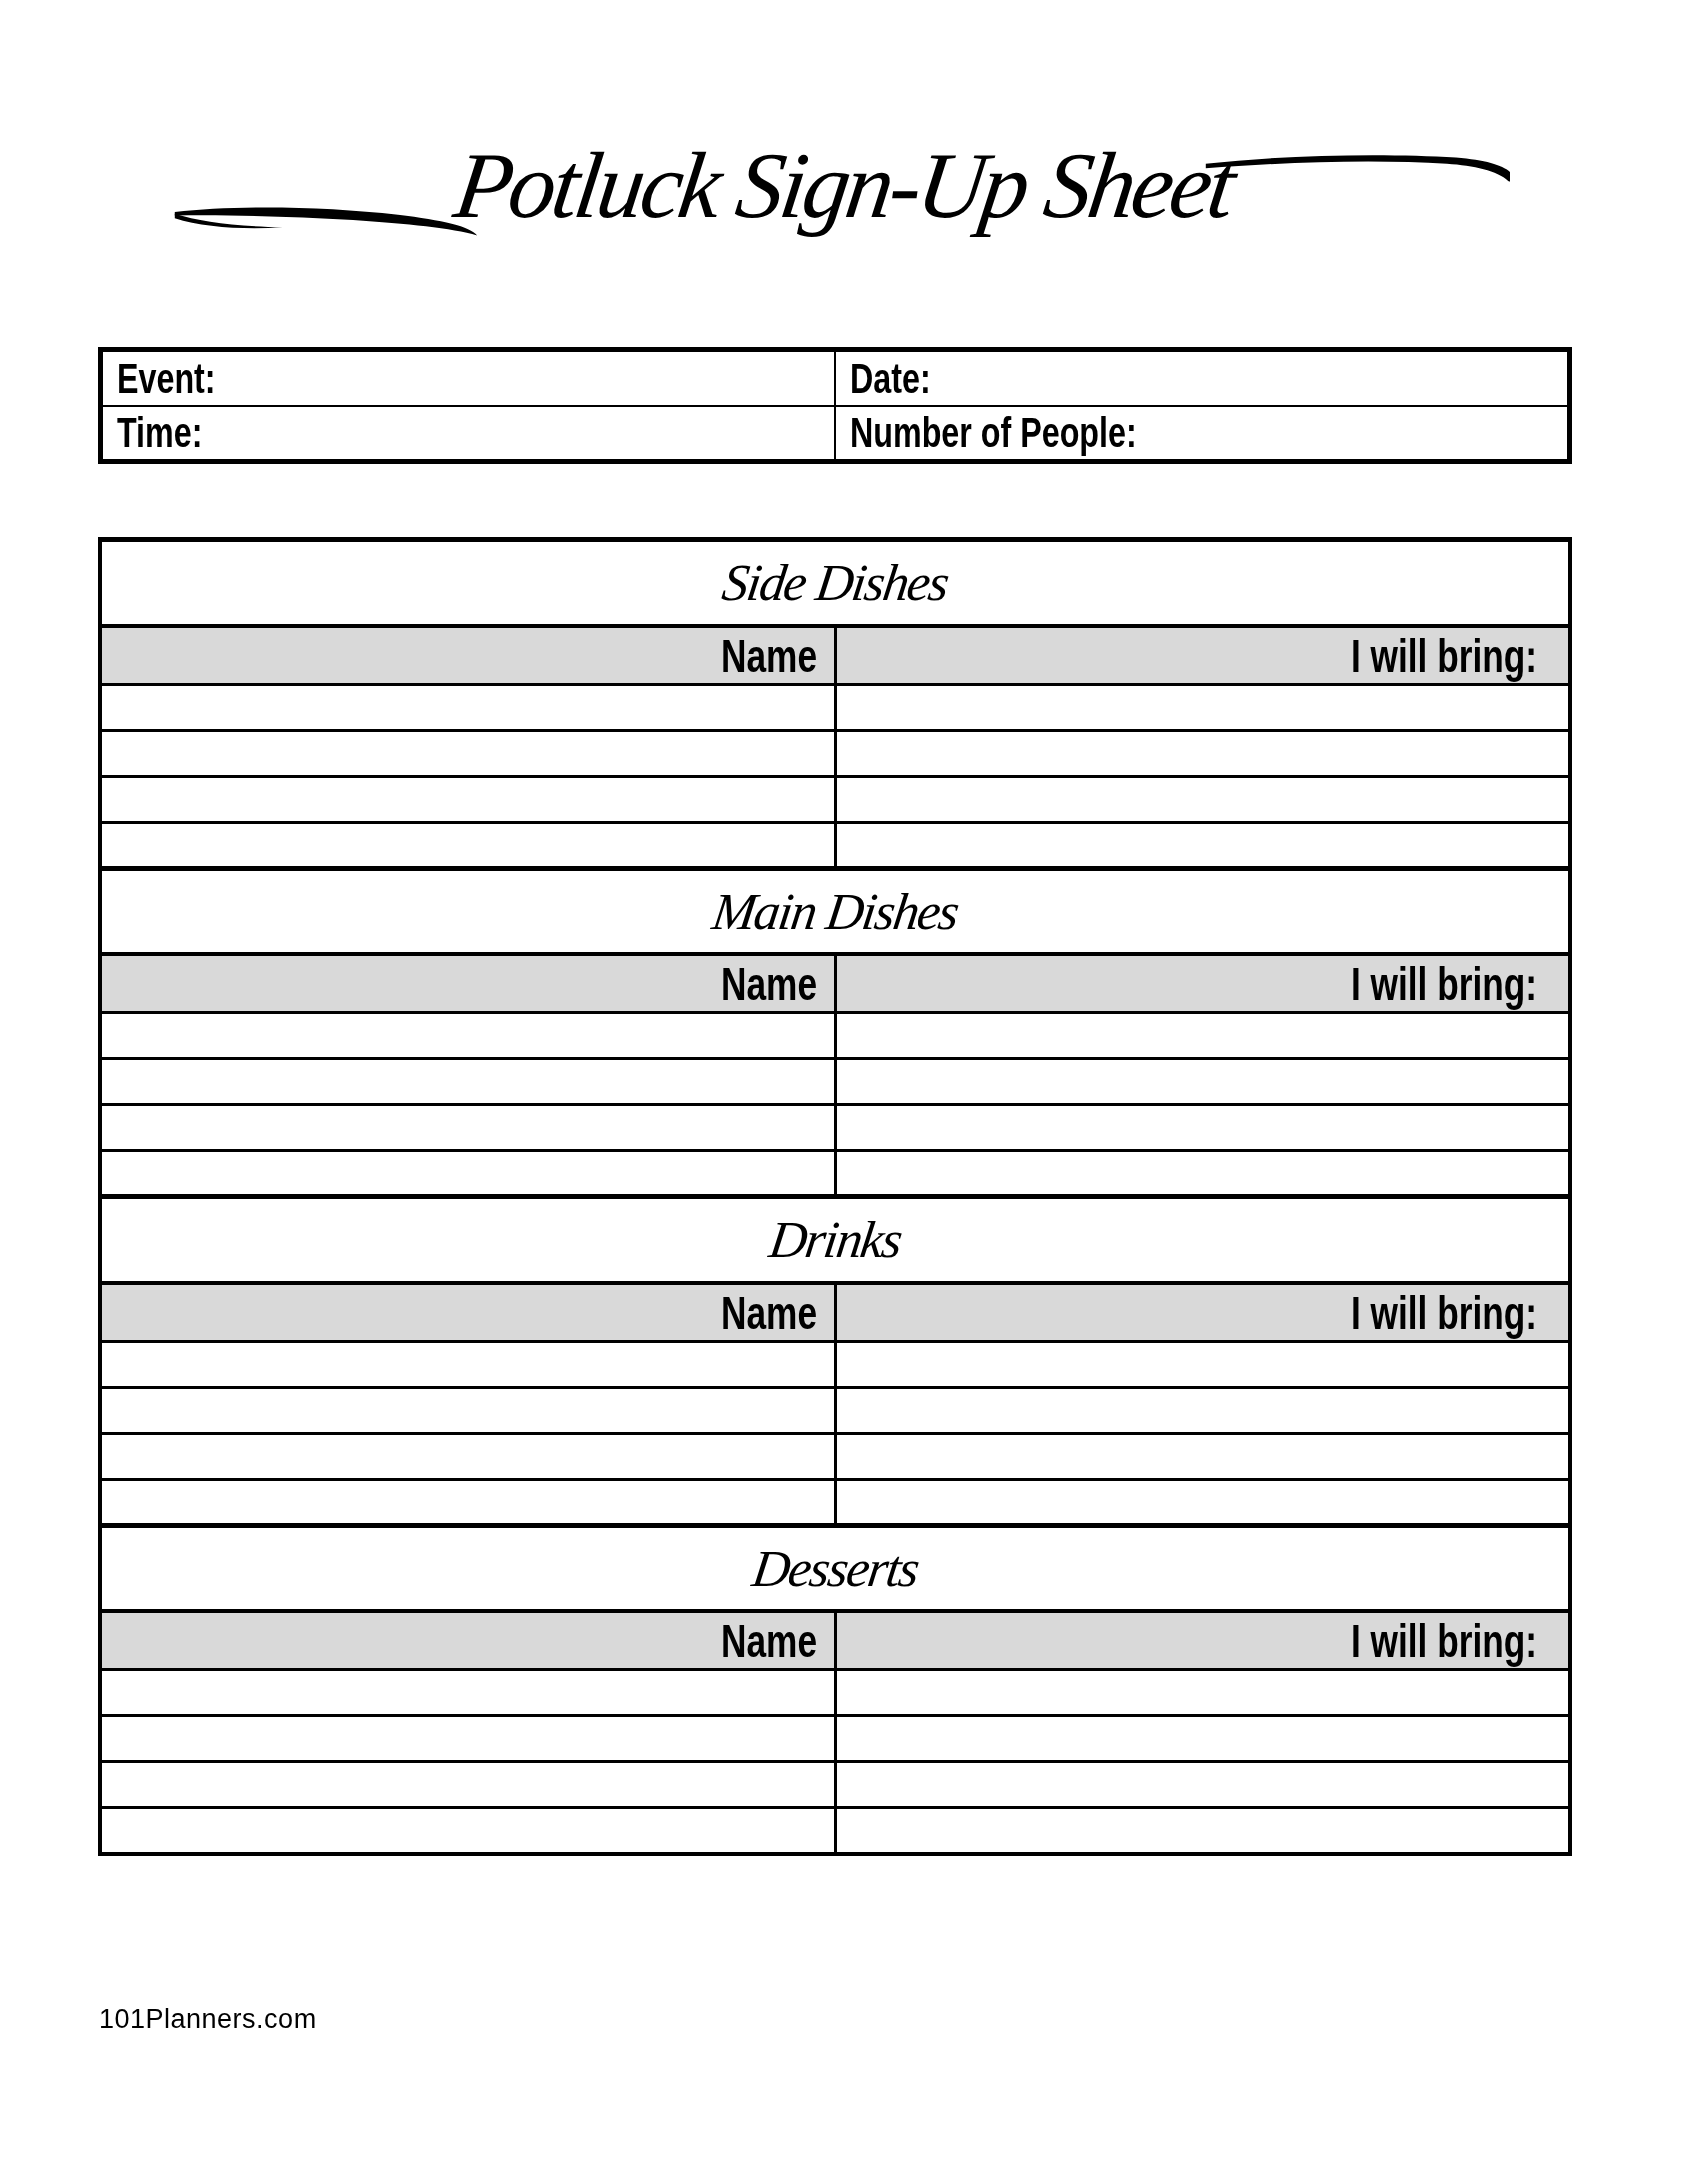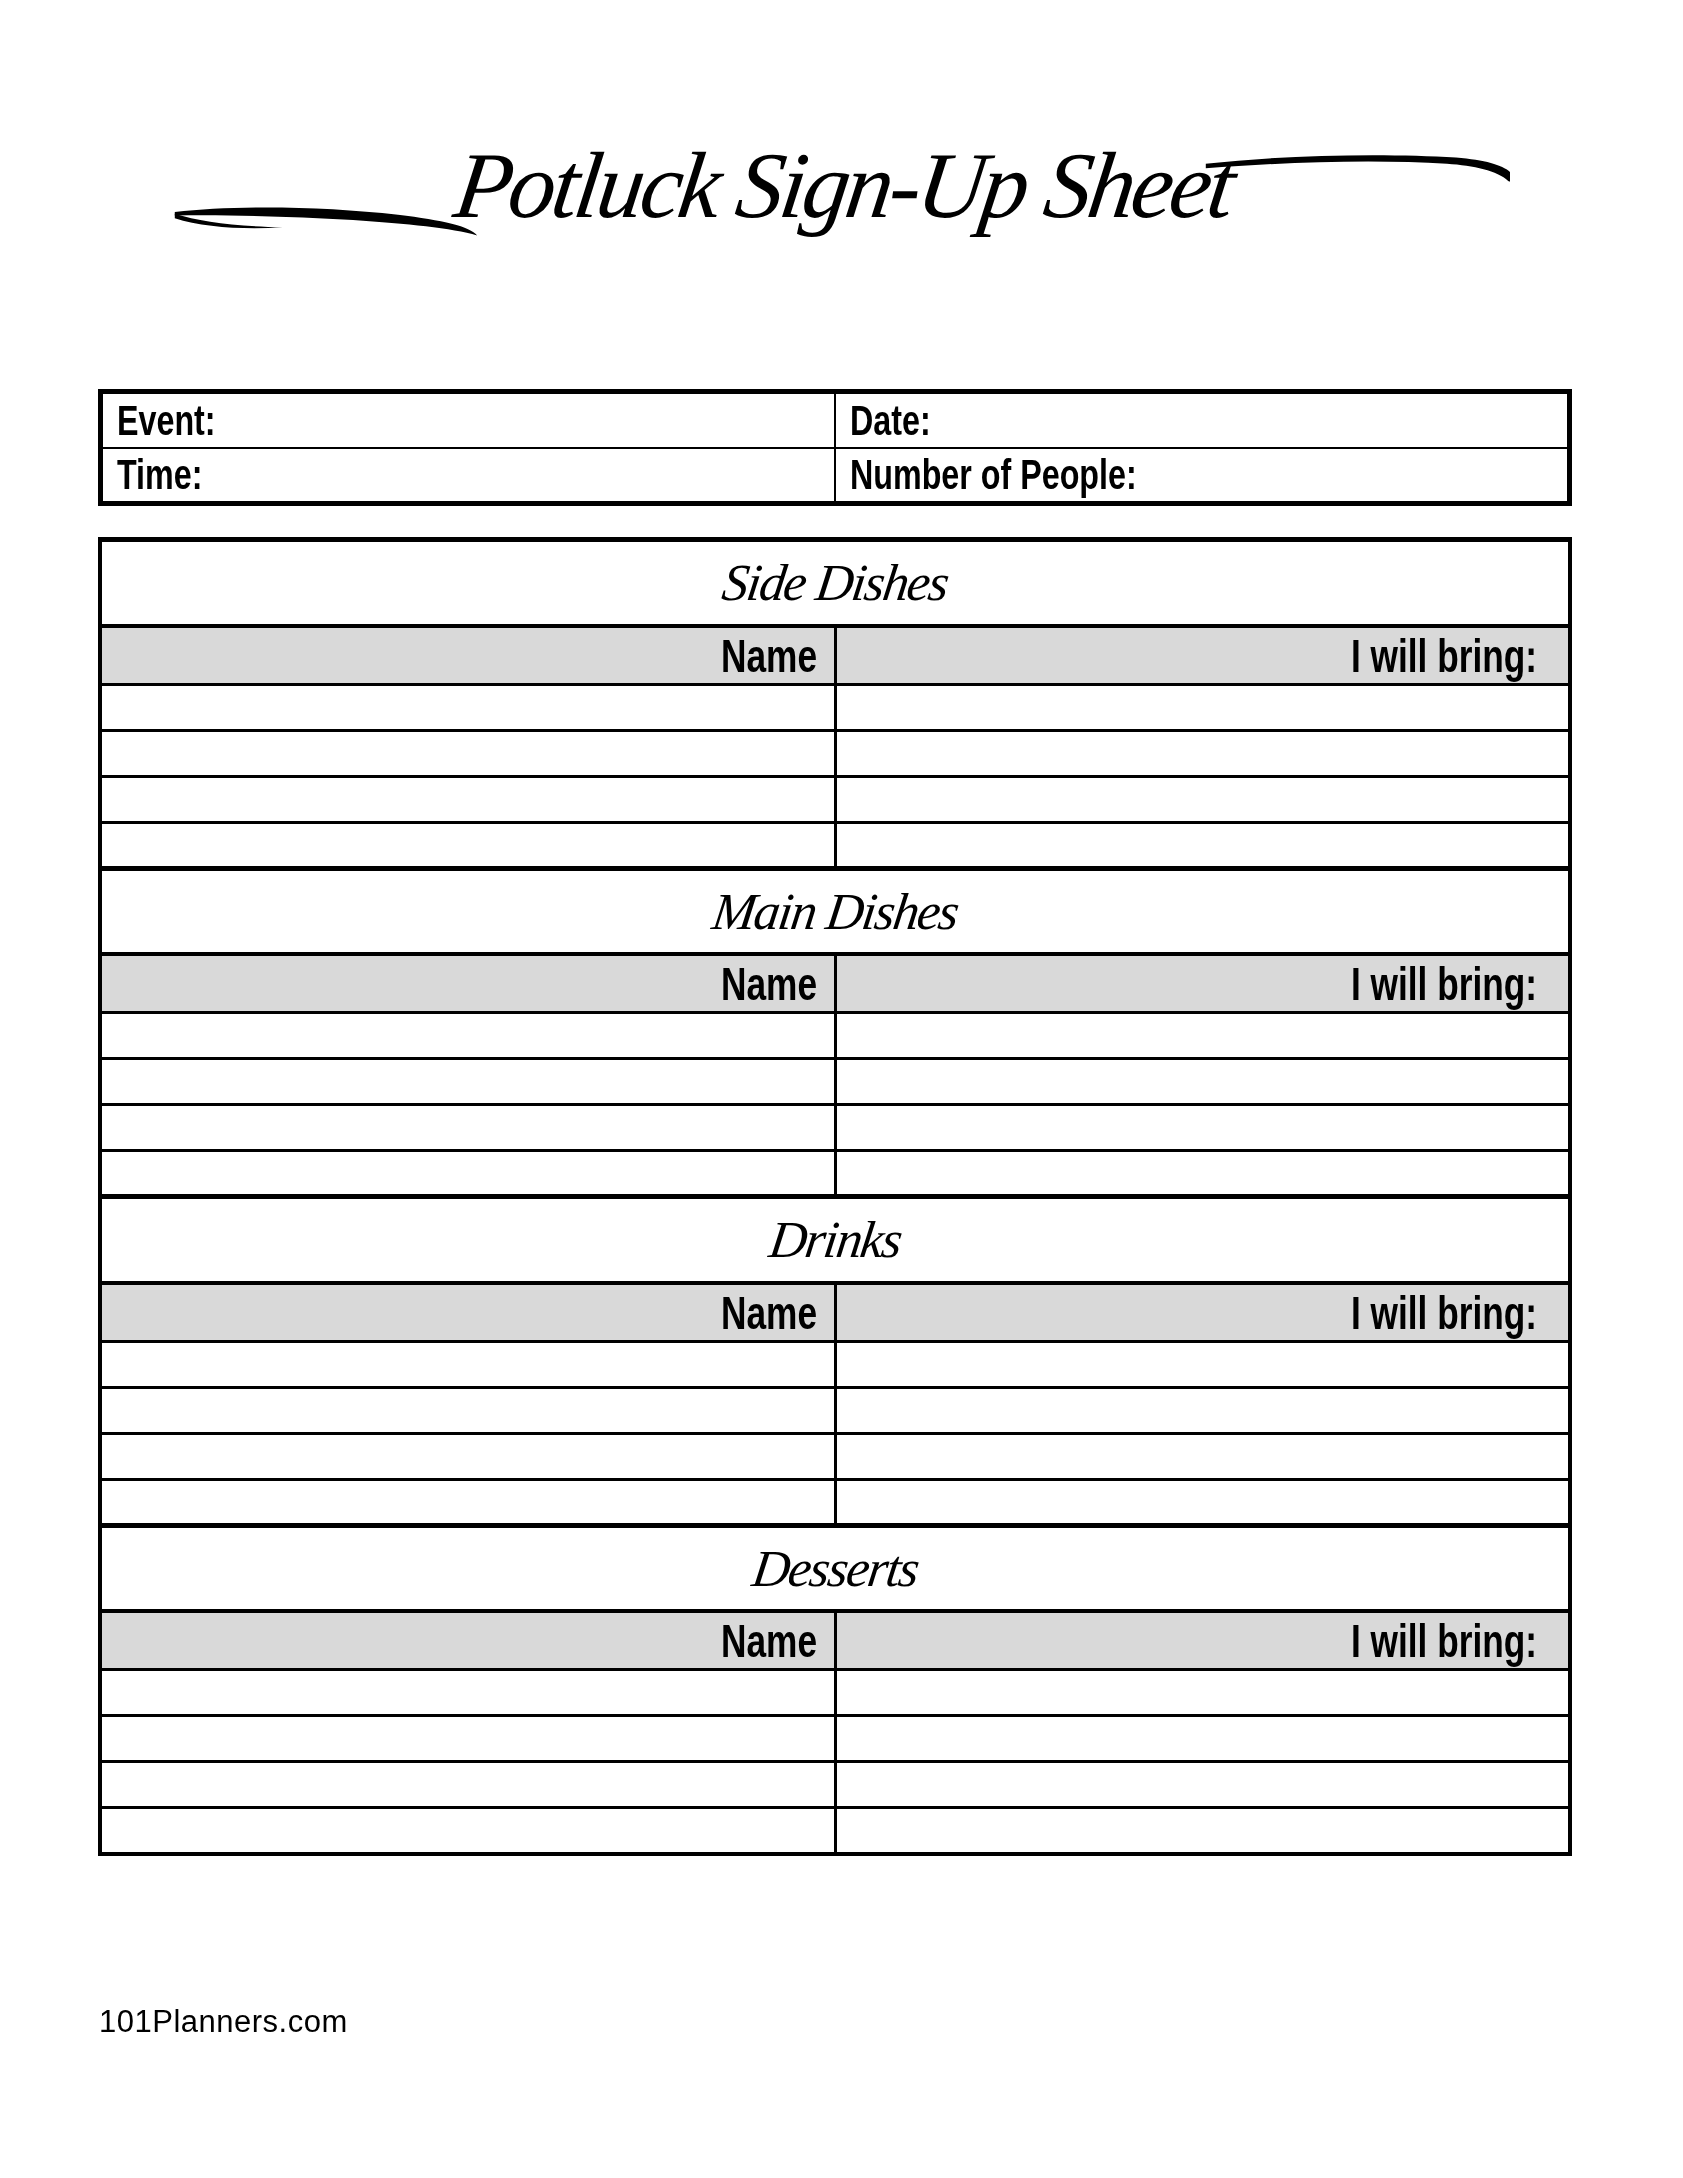--- a/index.html
+++ b/index.html
@@ -49,21 +49,20 @@
   .head-label { font-size: 47px; transform-origin: 50% 50%; }
 
   
   .info-table {
     position: absolute;
     left: 98px; top: 347px;
     width: 1474px;
     border-collapse: collapse;
     table-layout: fixed;
     border: 5.4px solid #000;
-    margin-top: 42px;
   }
   .info-table td {
     border: 2.7px solid #000;
     height: 50px;
     padding: 1.8px 0 1.8px 14.4px;
     vertical-align: middle;
   }
 
   
   .signup-table {
@@ -94,21 +93,21 @@
     height: 47px;
     text-align: right;
     vertical-align: middle;
   }
   tr.data-row td { height: 46px; background: #ffffff; }
 
   
   .footer {
     position: absolute;
     left: 99px; top: 2004px;
-    font-size: 31px;
+    font-size: 27px;
     letter-spacing: 0.5px;
   }
 </style>
 </head>
 <body>
 
 <div class="page">
 
   <header class="title-row">
     <svg class="swash swash-left" viewBox="0 0 340 70" aria-hidden="true">

